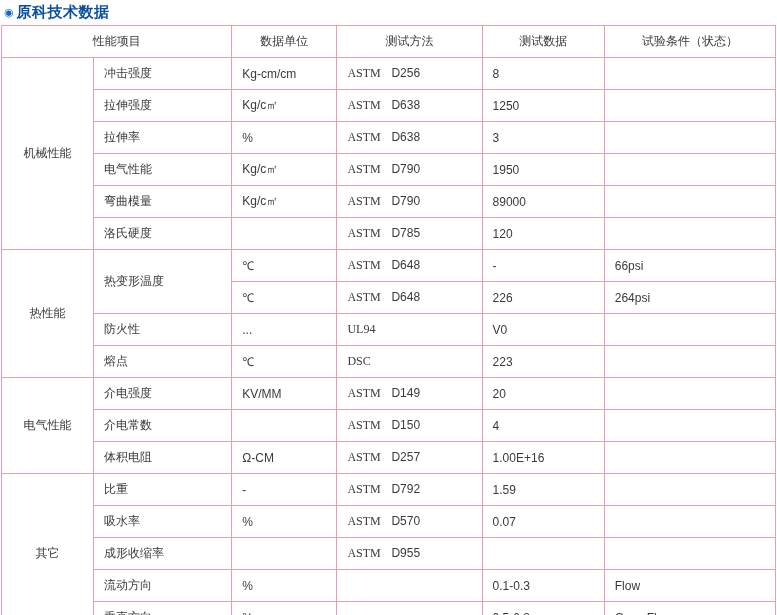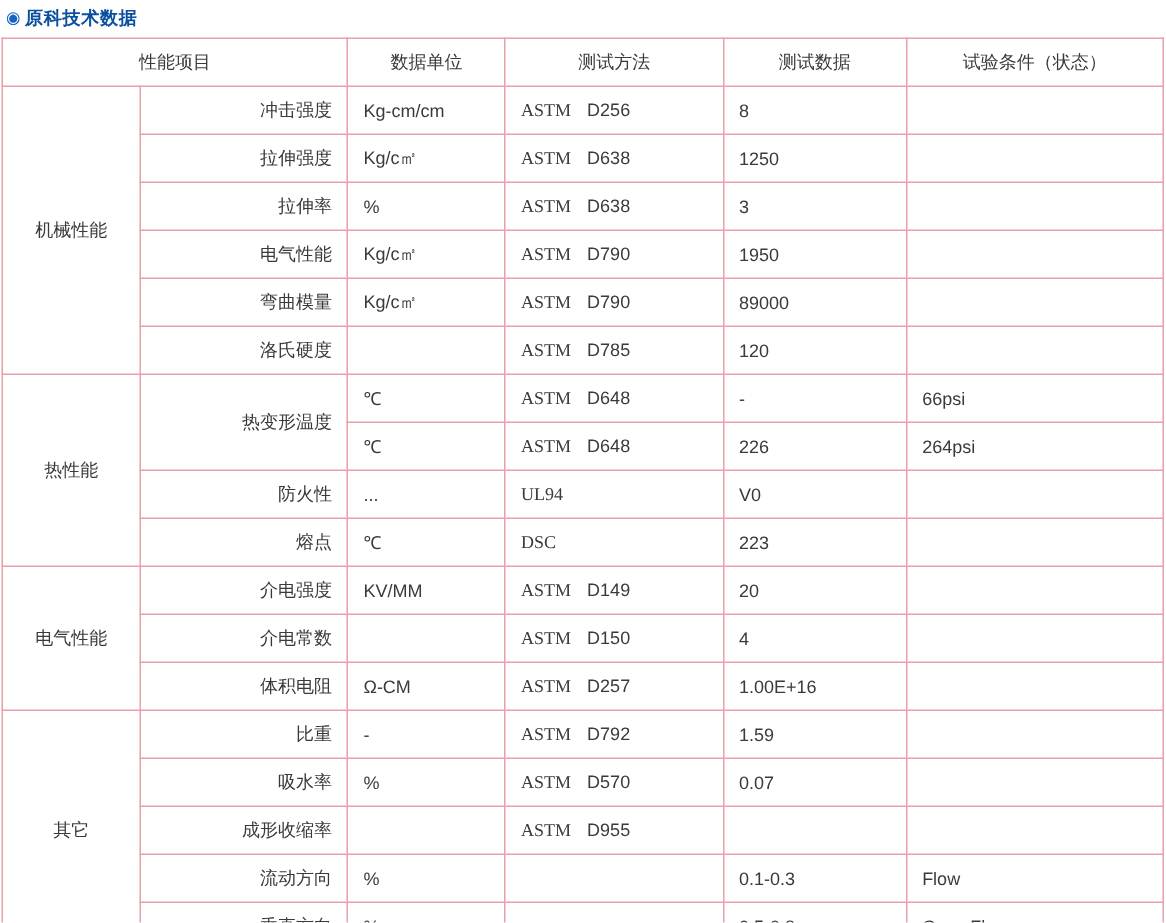--- a/index.html
+++ b/index.html
@@ -30,21 +30,21 @@
   }
   .header-icon {
     color: #1565c0;
     font-size: 11px;
     margin-right: 3px;
     line-height: 1;
   }
   .header-title {
     color: #0b4f9e;
     font-weight: bold;
-    font-size: 12px;
+    font-size: 15px;
     letter-spacing: 0.5px;
   }
   table.spec {
     border-collapse: collapse;
     width: 775px;
     margin: 0 1px;
     table-layout: fixed;
   }
   table.spec td, table.spec th {
     border: 1px solid #e8a0a8;
@@ -66,21 +66,21 @@
     height: 31px;
   }
   td.group {
     text-align: center;
     font-weight: bold;
     font-size: 12.5px;
     color: #2b2b2b;
     font-family: Liberation Serif, serif;
   }
   td.item {
-    text-align: right;
+    text-align: left;
   }
   td.unit, td.method, td.value, td.cond {
     text-align: left;
   }
   td.method .m-std {
     display: inline-block;
     min-width: 44px;
     font-family: Liberation Serif, serif;
   }
   .col-group { width: 92px; }

